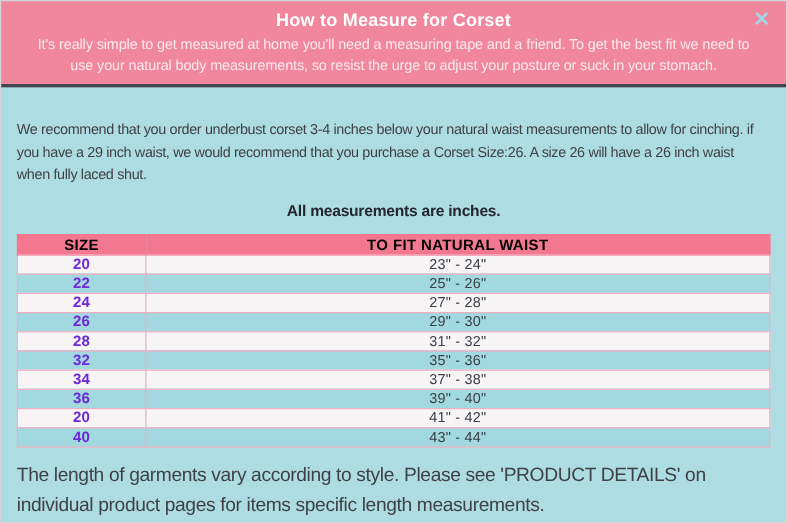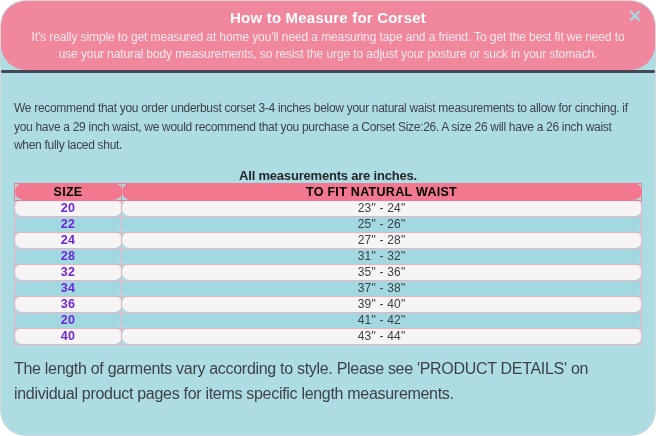--- a/index.html
+++ b/index.html
@@ -6,21 +6,21 @@
     --banner-pink:#f1879d;
     --header-pink:#f3788f;
     --body-blue:#aedce3;
     --row-blue:#a2d8e0;
     --row-white:#f7f4f6;
     --separator-dark:#424751;
     --close-blue:#a5d6e6;
     --text-dark:#3e4247;
     --table-border:#f0afc0;
   }
-  *{box-sizing:border-box;border-radius:25px;}
+  *{box-sizing:border-box;}
   html,body{margin:0;padding:0;}
   body{
     width:656px;height:436px;overflow:hidden;
     font-family:"Liberation Sans", sans-serif;
     background:#ffffff;
   }
   .dialog{
     width:656px;height:436px;
     border:1px solid #d6d6d6;
     display:flex;flex-direction:column;
@@ -74,21 +74,21 @@
   }
   .intro{
     margin:0;
     padding-top:26px;
     color:var(--text-dark);
     font-size:12px;
     letter-spacing:-0.3px;
     line-height:1.55;
   }
   .units{
-    margin:13px 0 0 0;
+    margin:13px 0 12px 0;
     text-align:center;
     color:#24282c;
     font-size:13px;
     font-weight:bold;
     letter-spacing:-0.2px;
   }
   table{
     width:100%;
     border-collapse:collapse;
     table-layout:fixed;
@@ -166,20 +166,24 @@
         </tr>
         <tr>
           <td class="size">22</td>
           <td>25" - 26"</td>
         </tr>
         <tr>
           <td class="size">24</td>
           <td>27" - 28"</td>
         </tr>
         <tr>
+          <td class="size">26</td>
+          <td>29" - 30"</td>
+        </tr>
+        <tr>
           <td class="size">28</td>
           <td>31" - 32"</td>
         </tr>
         <tr>
           <td class="size">32</td>
           <td>35" - 36"</td>
         </tr>
         <tr>
           <td class="size">34</td>
           <td>37" - 38"</td>

